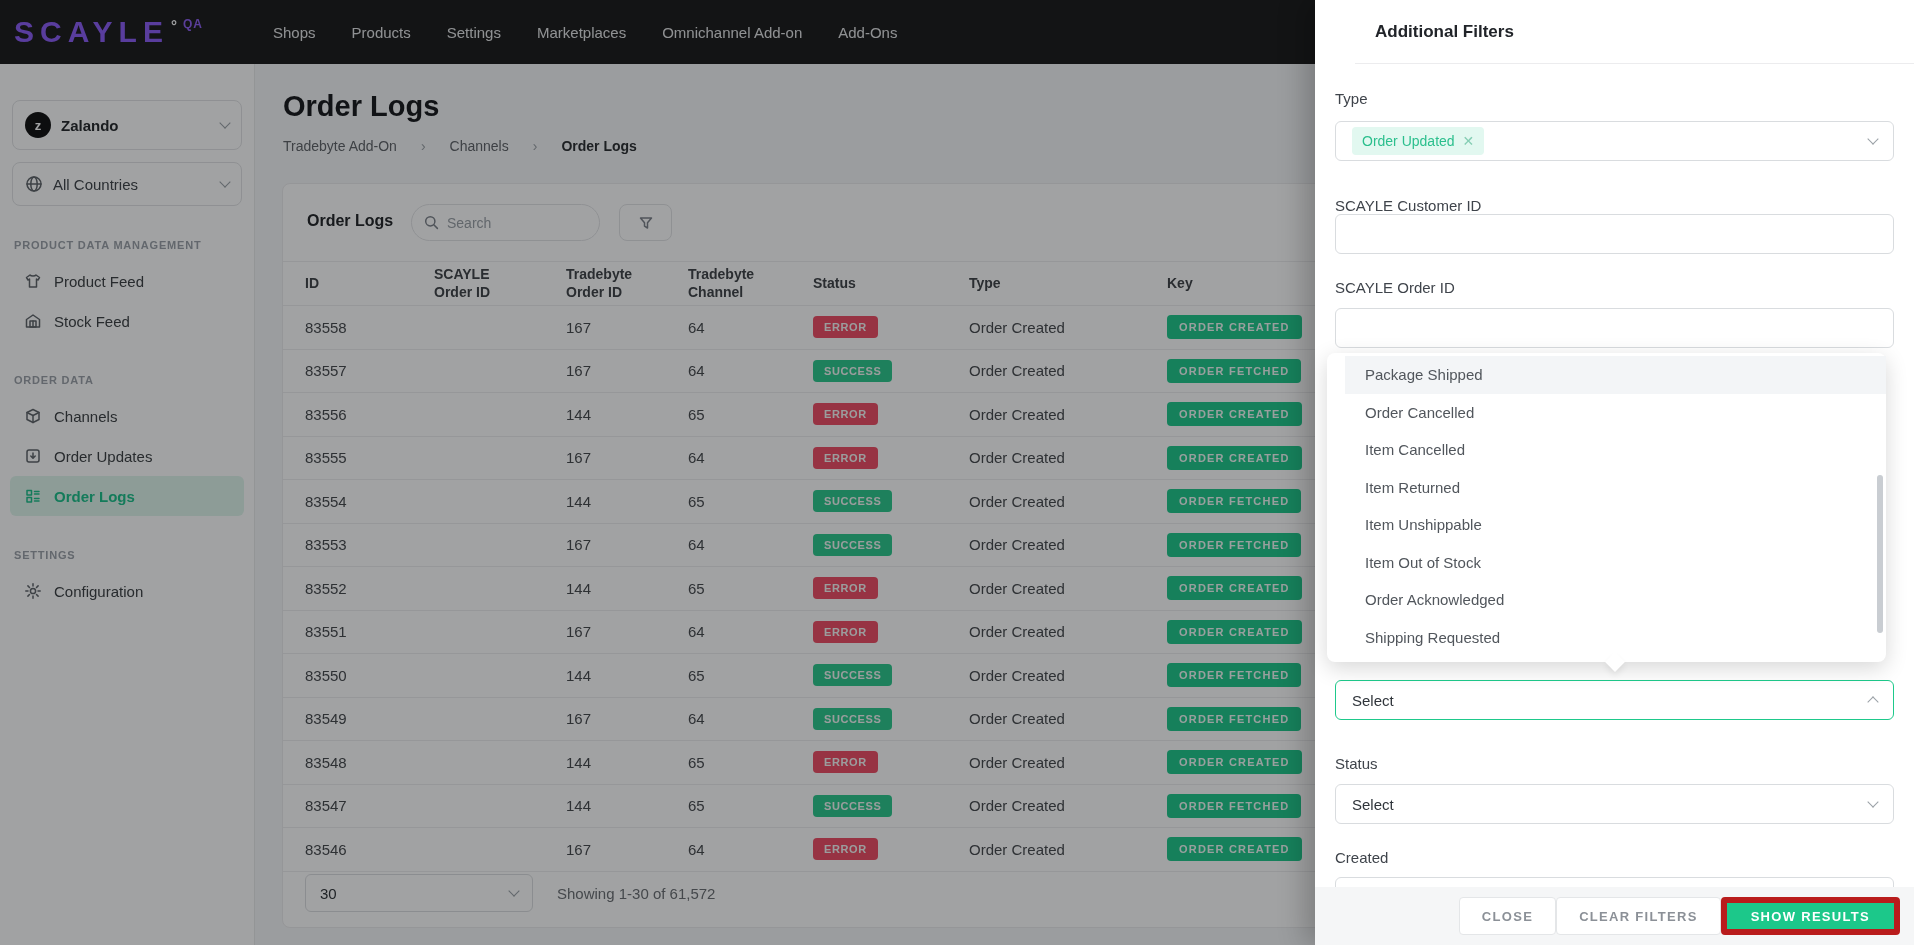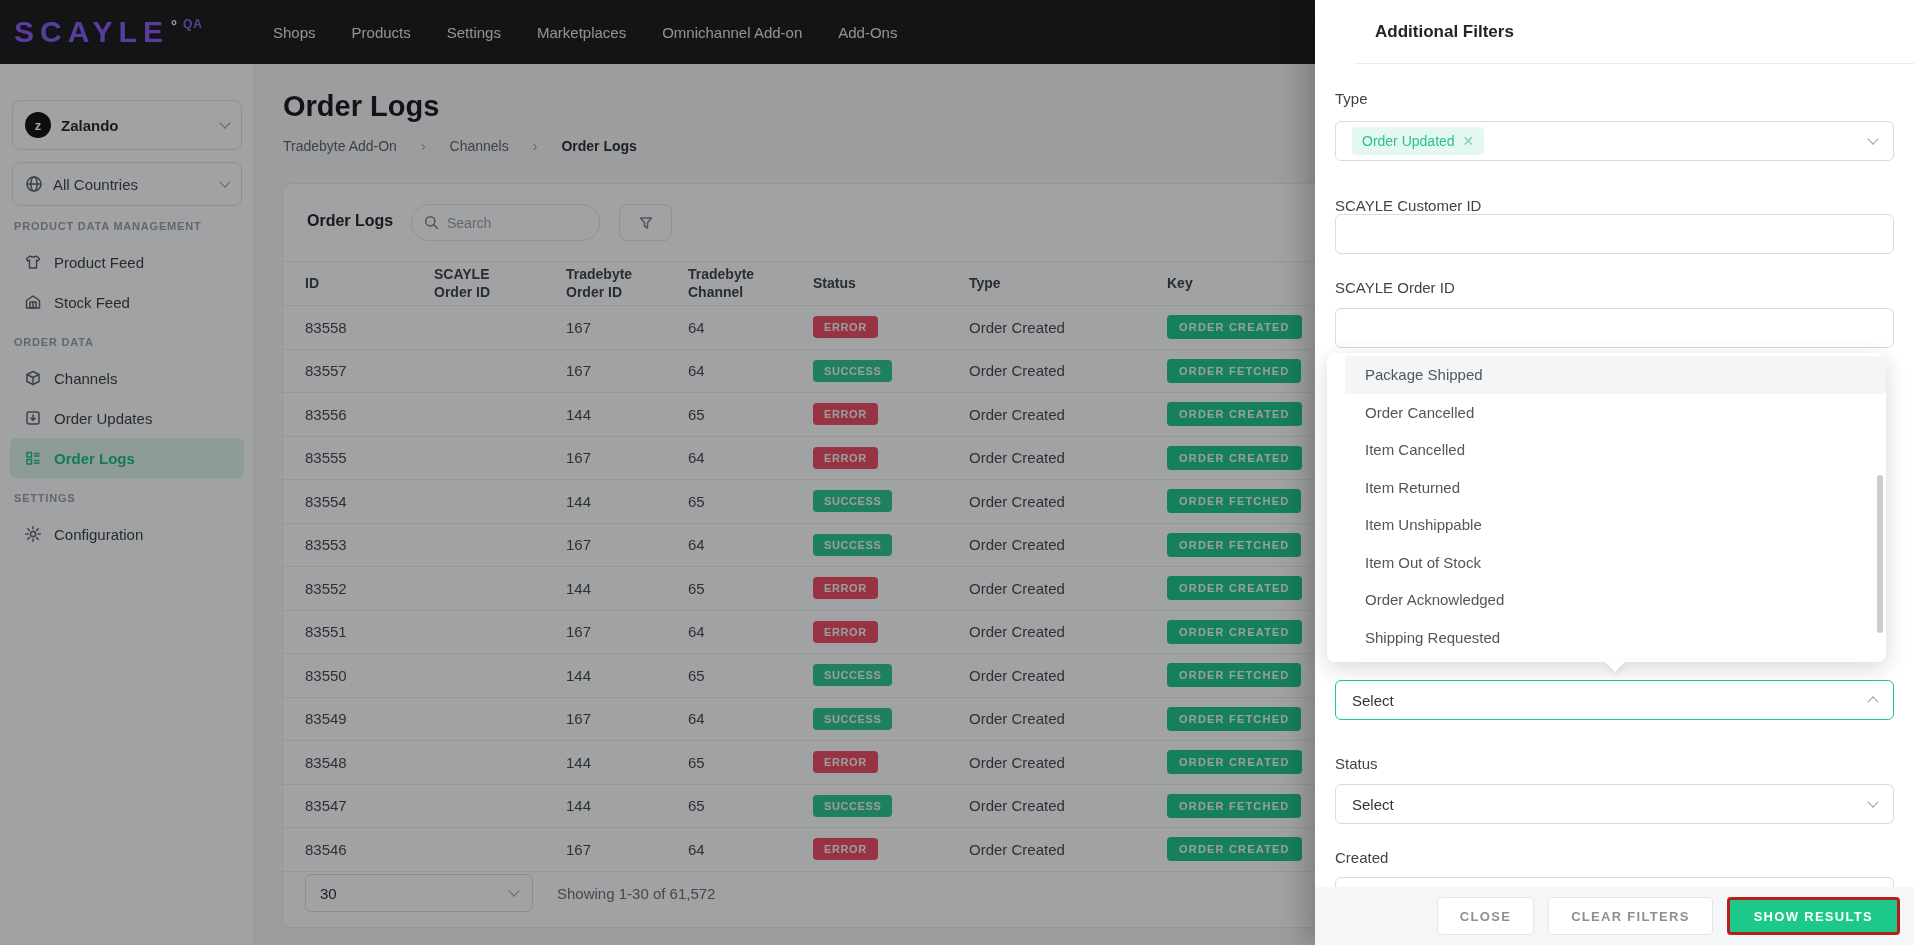--- a/index.html
+++ b/index.html
@@ -19,21 +19,21 @@
   
   .sidebar { position:absolute; left:0; top:64px; width:255px; height:881px; background:#ffffff; border-right:1px solid #e9eaeb; }
   .selector { margin:0 12px; border:1px solid #e2e3e5; border-radius:8px; display:flex; align-items:center; padding:0 12px; background:#fff; cursor:pointer; }
   .selector.shop { height:50px; margin-top:36px; }
   .selector.country { height:44px; margin-top:12px; }
   .avatar { width:26px; height:26px; border-radius:50%; background:#111; color:#fff; font-size:13px; font-weight:700; display:flex; align-items:center; justify-content:center; margin-right:10px; }
   .selector-label { font-size:15px; font-weight:700; color:#26292c; flex:1; }
   .selector.country .selector-label { font-weight:400; color:#3f4449; }
   .chev { width:8px; height:8px; border-right:1.6px solid #9aa0a6; border-bottom:1.6px solid #9aa0a6; transform:rotate(45deg); margin-top:-4px; }
   .chev.up { transform:rotate(-135deg); margin-top:4px; }
-  .side-section-label { font-size:11px; font-weight:700; letter-spacing:.8px; color:#9ba1a8; margin:14px 14px 10px 14px; }
+  .side-section-label { font-size:11px; font-weight:700; letter-spacing:.8px; color:#9ba1a8; margin:33px 14px 10px 14px; }
   .side-item { height:40px; display:flex; align-items:center; gap:12px; padding:0 14px; margin:0 10px; border-radius:6px; font-size:15px; color:#3c4043; cursor:pointer; }
   .side-item svg { stroke:#5f6469; }
   .side-item.active { background:#dff5ec; color:#1cc08a; font-weight:600; }
   .side-item.active svg { stroke:#1cc08a; }
   .icon18 { width:18px; height:18px; flex:0 0 18px; }
   .gicon { width:18px; height:18px; margin-right:10px; }
 
   
   .page-title { position:absolute; left:283px; top:90px; font-size:29px; font-weight:800; color:#17191c; }
   .breadcrumb { position:absolute; left:283px; top:138px; font-size:14px; color:#5f6368; display:flex; gap:24px; align-items:center; }
@@ -69,24 +69,24 @@
   .panel-head { position:absolute; left:0; top:0; width:100%; height:64px; border-bottom:1px solid #ececee;margin-left:40px; }
   .panel-title { position:absolute; left:20px; top:22px; font-size:17px; font-weight:700; color:#212429; }
   .panel-close { position:absolute; right:20px; top:18px; font-size:20px; color:#6a6f75; cursor:pointer; line-height:1; }
   .f-label { position:absolute; left:20px; font-size:15px; color:#3f444b; }
   .f-input { position:absolute; left:20px; width:559px; height:40px; border:1px solid #d9dcdf; border-radius:6px; background:#fff; display:flex; align-items:center; padding:0 16px; }
   .f-input .chev { margin-left:auto; }
   .f-input.focused { border:1.5px solid #1ec98b; }
   .f-input .sel-text { font-size:15px; color:#2f343a; }
   .tag { display:flex; align-items:center; gap:8px; background:#e2f8f0; border-radius:4px; padding:6px 10px; font-size:14px; color:#2bbf8d; }
   .tag .tag-x { color:#84cdb3; font-size:14px; cursor:pointer; line-height:1; }
-  .panel-footer { position:absolute; left:0; top:887px; width:599px; height:58px; background:#f5f6f7; display:flex; align-items:center; justify-content:flex-end; gap:14px; padding-right:14px; z-index:5; }
+  .panel-footer { position:absolute; left:0; top:887px; width:599px; height:58px; background:#f5f6f7; display:flex; align-items:center; justify-content:flex-end; padding-right:14px; z-index:5; }
   .btn { height:38px; border-radius:4px; font-size:13px; font-weight:700; letter-spacing:1.3px; display:flex; align-items:center; padding:0 22px; cursor:pointer; font-family:"Liberation Sans",sans-serif; }
   .btn.ghost { background:#fff; border:1px solid #e4e6e8; color:#8b9097; }
-  .btn.primary { background:#1cc88a; border:3px solid #b91c1c; color:#fff; padding:0 24px; }
+  .btn.primary { background:#1cc88a; border:6px solid #b91c1c; color:#fff; padding:0 24px; }
 
   
   .popover { position:absolute; left:12px; top:353px; width:559px; height:309px; background:#fff; border-radius:8px; box-shadow:0 6px 22px rgba(0,0,0,0.16); z-index:10; padding-top:3px;padding-left:18px; }
   .popover::after { content:''; position:absolute; bottom:-7px; left:281px; width:14px; height:14px; background:#fff; transform:rotate(45deg); box-shadow:3px 3px 6px rgba(0,0,0,0.07); }
   .dd-option { height:37.5px; display:flex; align-items:center; padding:0 20px; font-size:15px; color:#51565c; cursor:pointer; }
   .dd-option.highlighted { background:#f3f5f7; }
   .dd-thumb { position:absolute; right:3px; top:122px; width:6px; height:158px; background:#c9cdd2; border-radius:3px; z-index:11; }
 
   svg.stroke { fill:none; stroke-width:1.5; stroke-linecap:round; stroke-linejoin:round; }
 </style>

